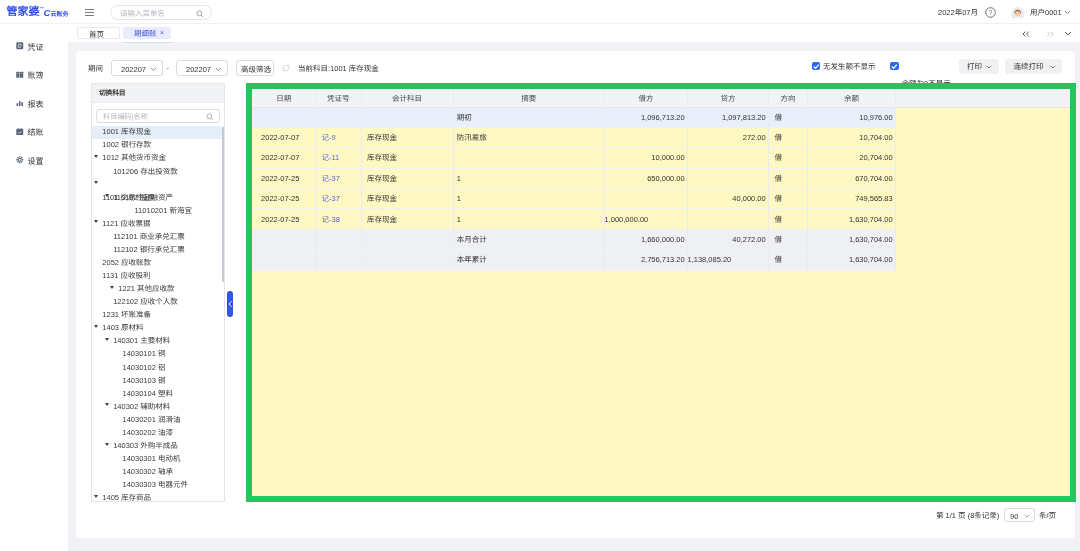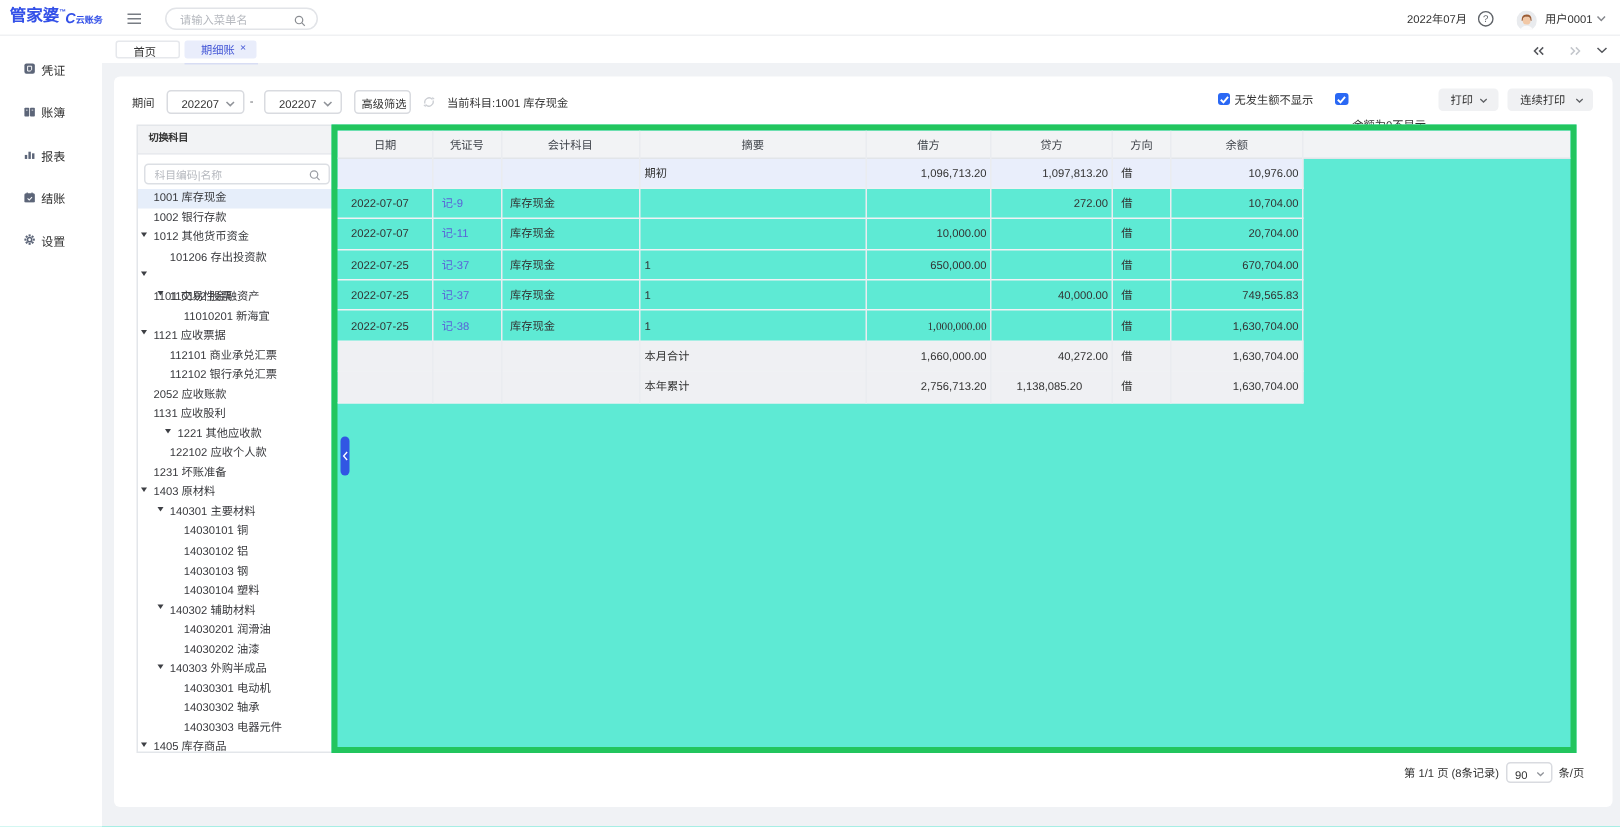--- a/index.html
+++ b/index.html
@@ -204,21 +204,21 @@
         <span style="position:absolute;left:21.7px;top:2.6px;line-height:1;">101206 存出投资款</span>
       </div>
       <div style="position:absolute;left:0;top:52.480000000000004px;width:133px;height:13.07px;">
         <span style="position:absolute;left:2.5px;top:3.2px;width:0;height:0;border-left:2.8px solid transparent;border-right:2.8px solid transparent;border-top:3.8px solid #3d3f44;"></span>
         <span style="position:absolute;left:10.8px;top:16px;line-height:1;">1101 交易性金融资产</span>
       </div>
       <div style="position:absolute;left:0;top:65.55px;width:133px;height:13.07px;">
         <span style="position:absolute;left:13.5px;top:3.2px;width:0;height:0;border-left:2.8px solid transparent;border-right:2.8px solid transparent;border-top:3.8px solid #3d3f44;"></span>
         <span style="position:absolute;left:21.7px;top:2.6px;line-height:1;">110102 股票</span>
       </div>
-      <div style="position:absolute;left:0;top:78.62px;width:133px;height:13.07px;">
+      <div style="position:absolute;left:12px;top:78.62px;width:133px;height:13.07px;">
         <span style="position:absolute;left:31px;top:2.6px;line-height:1;">11010201 新海宜</span>
       </div>
       <div style="position:absolute;left:0;top:91.69000000000001px;width:133px;height:13.07px;">
         <span style="position:absolute;left:2.5px;top:3.2px;width:0;height:0;border-left:2.8px solid transparent;border-right:2.8px solid transparent;border-top:3.8px solid #3d3f44;"></span>
         <span style="position:absolute;left:10.8px;top:2.6px;line-height:1;">1121 应收票据</span>
       </div>
       <div style="position:absolute;left:0;top:104.76px;width:133px;height:13.07px;">
         <span style="position:absolute;left:21.7px;top:2.6px;line-height:1;">112101 商业承兑汇票</span>
       </div>
       <div style="position:absolute;left:0;top:117.83px;width:133px;height:13.07px;">
@@ -285,21 +285,21 @@
       </div>
       <div style="position:absolute;left:0;top:366.16px;width:133px;height:13.07px;">
         <span style="position:absolute;left:2.5px;top:3.2px;width:0;height:0;border-left:2.8px solid transparent;border-right:2.8px solid transparent;border-top:3.8px solid #3d3f44;"></span>
         <span style="position:absolute;left:10.8px;top:2.6px;line-height:1;">1405 库存商品</span>
       </div>
     </div>
 
   <div class="abs" style="left:130.5px;top:43px;width:3px;height:155px;background:#c6cad1;border-radius:2px;"></div>
 </div>
 
-<div class="abs" style="left:221px;top:82.5px;width:829.5px;height:419px;border:4px solid #22c55e;background:#5eead4;overflow:hidden;">
+<div class="abs" style="left:246px;top:82.5px;width:829.5px;height:419px;border:6px solid #22c55e;background:#fef9c3;overflow:hidden;">
   <div class="abs" style="left:0;top:0;width:100%;height:19px;background:#f2f3f5;border-bottom:1px solid #e2e5e9;"></div>
   <div id="grid" class="abs" style="left:0;top:0;">
       <div style="position:absolute;left:0px;top:0;width:63.5px;height:19px;line-height:19px;text-align:center;font-size:7.5px;color:#41454c;">日期</div>
       <div style="position:absolute;left:63.5px;top:0;width:45.5px;height:19px;line-height:19px;text-align:center;font-size:7.5px;color:#41454c;">凭证号</div>
       <div style="position:absolute;left:109px;top:0;width:92.19999999999999px;height:19px;line-height:19px;text-align:center;font-size:7.5px;color:#41454c;">会计科目</div>
       <div style="position:absolute;left:201.2px;top:0;width:151.3px;height:19px;line-height:19px;text-align:center;font-size:7.5px;color:#41454c;">摘要</div>
       <div style="position:absolute;left:352.5px;top:0;width:83px;height:19px;line-height:19px;text-align:center;font-size:7.5px;color:#41454c;">借方</div>
       <div style="position:absolute;left:435.5px;top:0;width:81px;height:19px;line-height:19px;text-align:center;font-size:7.5px;color:#41454c;">贷方</div>
       <div style="position:absolute;left:516.5px;top:0;width:39px;height:19px;line-height:19px;text-align:center;font-size:7.5px;color:#41454c;">方向</div>
       <div style="position:absolute;left:555.5px;top:0;width:88px;height:19px;line-height:19px;text-align:center;font-size:7.5px;color:#41454c;">余额</div>
@@ -310,20 +310,21 @@
         <div style="position:absolute;left:201.2px;top:0;width:151.3px;height:20.4px;line-height:19.4px;font-size:7.5px;padding-left:3.5px;">期初</div>
         <div style="position:absolute;left:352.5px;top:0;width:83px;height:20.4px;line-height:19.4px;font-size:7.5px;text-align:right;padding-right:2.8px;">1,096,713.20</div>
         <div style="position:absolute;left:435.5px;top:0;width:81px;height:20.4px;line-height:19.4px;font-size:7.5px;text-align:right;padding-right:2.8px;">1,097,813.20</div>
         <div style="position:absolute;left:516.5px;top:0;width:39px;height:20.4px;line-height:19.4px;font-size:7.5px;padding-left:6px;">借</div>
         <div style="position:absolute;left:555.5px;top:0;width:88px;height:20.4px;line-height:19.4px;font-size:7.5px;text-align:right;padding-right:2.8px;">10,976.00</div>
       </div>
       <div style="position:absolute;left:0;top:39.4px;width:643.5px;height:20.4px;border-bottom:1px solid #f0f1f4;">
         <div style="position:absolute;left:0px;top:0;width:63.5px;height:20.4px;line-height:19.4px;font-size:7.5px;text-align:center;padding-right:7px;">2022-07-07</div>
         <div style="position:absolute;left:63.5px;top:0;width:45.5px;height:20.4px;line-height:19.4px;font-size:7.5px;padding-left:6px;color:#5a62d8;">记-9</div>
         <div style="position:absolute;left:109px;top:0;width:92.19999999999999px;height:20.4px;line-height:19.4px;font-size:7.5px;padding-left:6px;">库存现金</div>
+        <div style="position:absolute;left:201.2px;top:0;width:151.3px;height:20.4px;line-height:19.4px;font-size:7.5px;padding-left:3.5px;">防汛差旅</div>
         <div style="position:absolute;left:352.5px;top:0;width:83px;height:20.4px;line-height:19.4px;font-size:7.5px;text-align:right;padding-right:2.8px;"></div>
         <div style="position:absolute;left:435.5px;top:0;width:81px;height:20.4px;line-height:19.4px;font-size:7.5px;text-align:right;padding-right:2.8px;">272.00</div>
         <div style="position:absolute;left:516.5px;top:0;width:39px;height:20.4px;line-height:19.4px;font-size:7.5px;padding-left:6px;">借</div>
         <div style="position:absolute;left:555.5px;top:0;width:88px;height:20.4px;line-height:19.4px;font-size:7.5px;text-align:right;padding-right:2.8px;">10,704.00</div>
       </div>
       <div style="position:absolute;left:0;top:59.8px;width:643.5px;height:20.4px;border-bottom:1px solid #f0f1f4;">
         <div style="position:absolute;left:0px;top:0;width:63.5px;height:20.4px;line-height:19.4px;font-size:7.5px;text-align:center;padding-right:7px;">2022-07-07</div>
         <div style="position:absolute;left:63.5px;top:0;width:45.5px;height:20.4px;line-height:19.4px;font-size:7.5px;padding-left:6px;color:#5a62d8;">记-11</div>
         <div style="position:absolute;left:109px;top:0;width:92.19999999999999px;height:20.4px;line-height:19.4px;font-size:7.5px;padding-left:6px;">库存现金</div>
         <div style="position:absolute;left:352.5px;top:0;width:83px;height:20.4px;line-height:19.4px;font-size:7.5px;text-align:right;padding-right:2.8px;">10,000.00</div>
@@ -349,42 +350,42 @@
         <div style="position:absolute;left:352.5px;top:0;width:83px;height:20.4px;line-height:19.4px;font-size:7.5px;text-align:right;padding-right:2.8px;"></div>
         <div style="position:absolute;left:435.5px;top:0;width:81px;height:20.4px;line-height:19.4px;font-size:7.5px;text-align:right;padding-right:2.8px;">40,000.00</div>
         <div style="position:absolute;left:516.5px;top:0;width:39px;height:20.4px;line-height:19.4px;font-size:7.5px;padding-left:6px;">借</div>
         <div style="position:absolute;left:555.5px;top:0;width:88px;height:20.4px;line-height:19.4px;font-size:7.5px;text-align:right;padding-right:2.8px;">749,565.83</div>
       </div>
       <div style="position:absolute;left:0;top:121px;width:643.5px;height:20.4px;border-bottom:1px solid #f0f1f4;">
         <div style="position:absolute;left:0px;top:0;width:63.5px;height:20.4px;line-height:19.4px;font-size:7.5px;text-align:center;padding-right:7px;">2022-07-25</div>
         <div style="position:absolute;left:63.5px;top:0;width:45.5px;height:20.4px;line-height:19.4px;font-size:7.5px;padding-left:6px;color:#5a62d8;">记-38</div>
         <div style="position:absolute;left:109px;top:0;width:92.19999999999999px;height:20.4px;line-height:19.4px;font-size:7.5px;padding-left:6px;">库存现金</div>
         <div style="position:absolute;left:201.2px;top:0;width:151.3px;height:20.4px;line-height:19.4px;font-size:7.5px;padding-left:3.5px;">1</div>
-        <div style="position:absolute;left:352.5px;top:0;width:83px;height:20.4px;line-height:19.4px;font-size:7.5px;text-align:right;padding-right:2.8px;font-family:Liberation Serif, serif;">1,000,000.00</div>
+        <div style="position:absolute;left:352.5px;top:0;width:83px;height:20.4px;line-height:19.4px;font-size:7.5px;padding-right:2.8px;">1,000,000.00</div>
         <div style="position:absolute;left:435.5px;top:0;width:81px;height:20.4px;line-height:19.4px;font-size:7.5px;text-align:right;padding-right:2.8px;"></div>
         <div style="position:absolute;left:516.5px;top:0;width:39px;height:20.4px;line-height:19.4px;font-size:7.5px;padding-left:6px;">借</div>
         <div style="position:absolute;left:555.5px;top:0;width:88px;height:20.4px;line-height:19.4px;font-size:7.5px;text-align:right;padding-right:2.8px;">1,630,704.00</div>
       </div>
       <div style="position:absolute;left:0;top:141.39999999999998px;width:643.5px;height:20.4px;background:#eff0f3;border-bottom:1px solid #f0f1f4;">
         <div style="position:absolute;left:0px;top:0;width:63.5px;height:20.4px;line-height:19.4px;font-size:7.5px;text-align:center;padding-right:7px;"></div>
         <div style="position:absolute;left:63.5px;top:0;width:45.5px;height:20.4px;line-height:19.4px;font-size:7.5px;padding-left:6px;color:#5a62d8;"></div>
         <div style="position:absolute;left:109px;top:0;width:92.19999999999999px;height:20.4px;line-height:19.4px;font-size:7.5px;padding-left:6px;"></div>
         <div style="position:absolute;left:201.2px;top:0;width:151.3px;height:20.4px;line-height:19.4px;font-size:7.5px;padding-left:3.5px;">本月合计</div>
         <div style="position:absolute;left:352.5px;top:0;width:83px;height:20.4px;line-height:19.4px;font-size:7.5px;text-align:right;padding-right:2.8px;">1,660,000.00</div>
         <div style="position:absolute;left:435.5px;top:0;width:81px;height:20.4px;line-height:19.4px;font-size:7.5px;text-align:right;padding-right:2.8px;">40,272.00</div>
         <div style="position:absolute;left:516.5px;top:0;width:39px;height:20.4px;line-height:19.4px;font-size:7.5px;padding-left:6px;">借</div>
         <div style="position:absolute;left:555.5px;top:0;width:88px;height:20.4px;line-height:19.4px;font-size:7.5px;text-align:right;padding-right:2.8px;">1,630,704.00</div>
       </div>
       <div style="position:absolute;left:0;top:161.79999999999998px;width:643.5px;height:20.4px;background:#eff0f3;border-bottom:1px solid #f0f1f4;">
         <div style="position:absolute;left:0px;top:0;width:63.5px;height:20.4px;line-height:19.4px;font-size:7.5px;text-align:center;padding-right:7px;"></div>
         <div style="position:absolute;left:63.5px;top:0;width:45.5px;height:20.4px;line-height:19.4px;font-size:7.5px;padding-left:6px;color:#5a62d8;"></div>
         <div style="position:absolute;left:109px;top:0;width:92.19999999999999px;height:20.4px;line-height:19.4px;font-size:7.5px;padding-left:6px;"></div>
         <div style="position:absolute;left:201.2px;top:0;width:151.3px;height:20.4px;line-height:19.4px;font-size:7.5px;padding-left:3.5px;">本年累计</div>
         <div style="position:absolute;left:352.5px;top:0;width:83px;height:20.4px;line-height:19.4px;font-size:7.5px;text-align:right;padding-right:2.8px;">2,756,713.20</div>
-        <div style="position:absolute;left:435.5px;top:0;width:81px;height:20.4px;line-height:19.4px;font-size:7.5px;text-align:center;padding-right:2.8px;">1,138,085.20</div>
+        <div style="position:absolute;left:435.5px;top:0;width:81px;height:20.4px;line-height:19.4px;font-size:7.5px;text-align:left;padding-right:2.8px;">1,138,085.20</div>
         <div style="position:absolute;left:516.5px;top:0;width:39px;height:20.4px;line-height:19.4px;font-size:7.5px;padding-left:6px;">借</div>
         <div style="position:absolute;left:555.5px;top:0;width:88px;height:20.4px;line-height:19.4px;font-size:7.5px;text-align:right;padding-right:2.8px;">1,630,704.00</div>
       </div>
       <div style="position:absolute;left:63px;top:0;width:1px;height:182.2px;background:#eaecf0;"></div>
       <div style="position:absolute;left:108.5px;top:0;width:1px;height:182.2px;background:#eaecf0;"></div>
       <div style="position:absolute;left:200.7px;top:0;width:1px;height:182.2px;background:#eaecf0;"></div>
       <div style="position:absolute;left:352px;top:0;width:1px;height:182.2px;background:#eaecf0;"></div>
       <div style="position:absolute;left:435px;top:0;width:1px;height:182.2px;background:#eaecf0;"></div>
       <div style="position:absolute;left:516px;top:0;width:1px;height:182.2px;background:#eaecf0;"></div>
       <div style="position:absolute;left:555px;top:0;width:1px;height:182.2px;background:#eaecf0;"></div>

